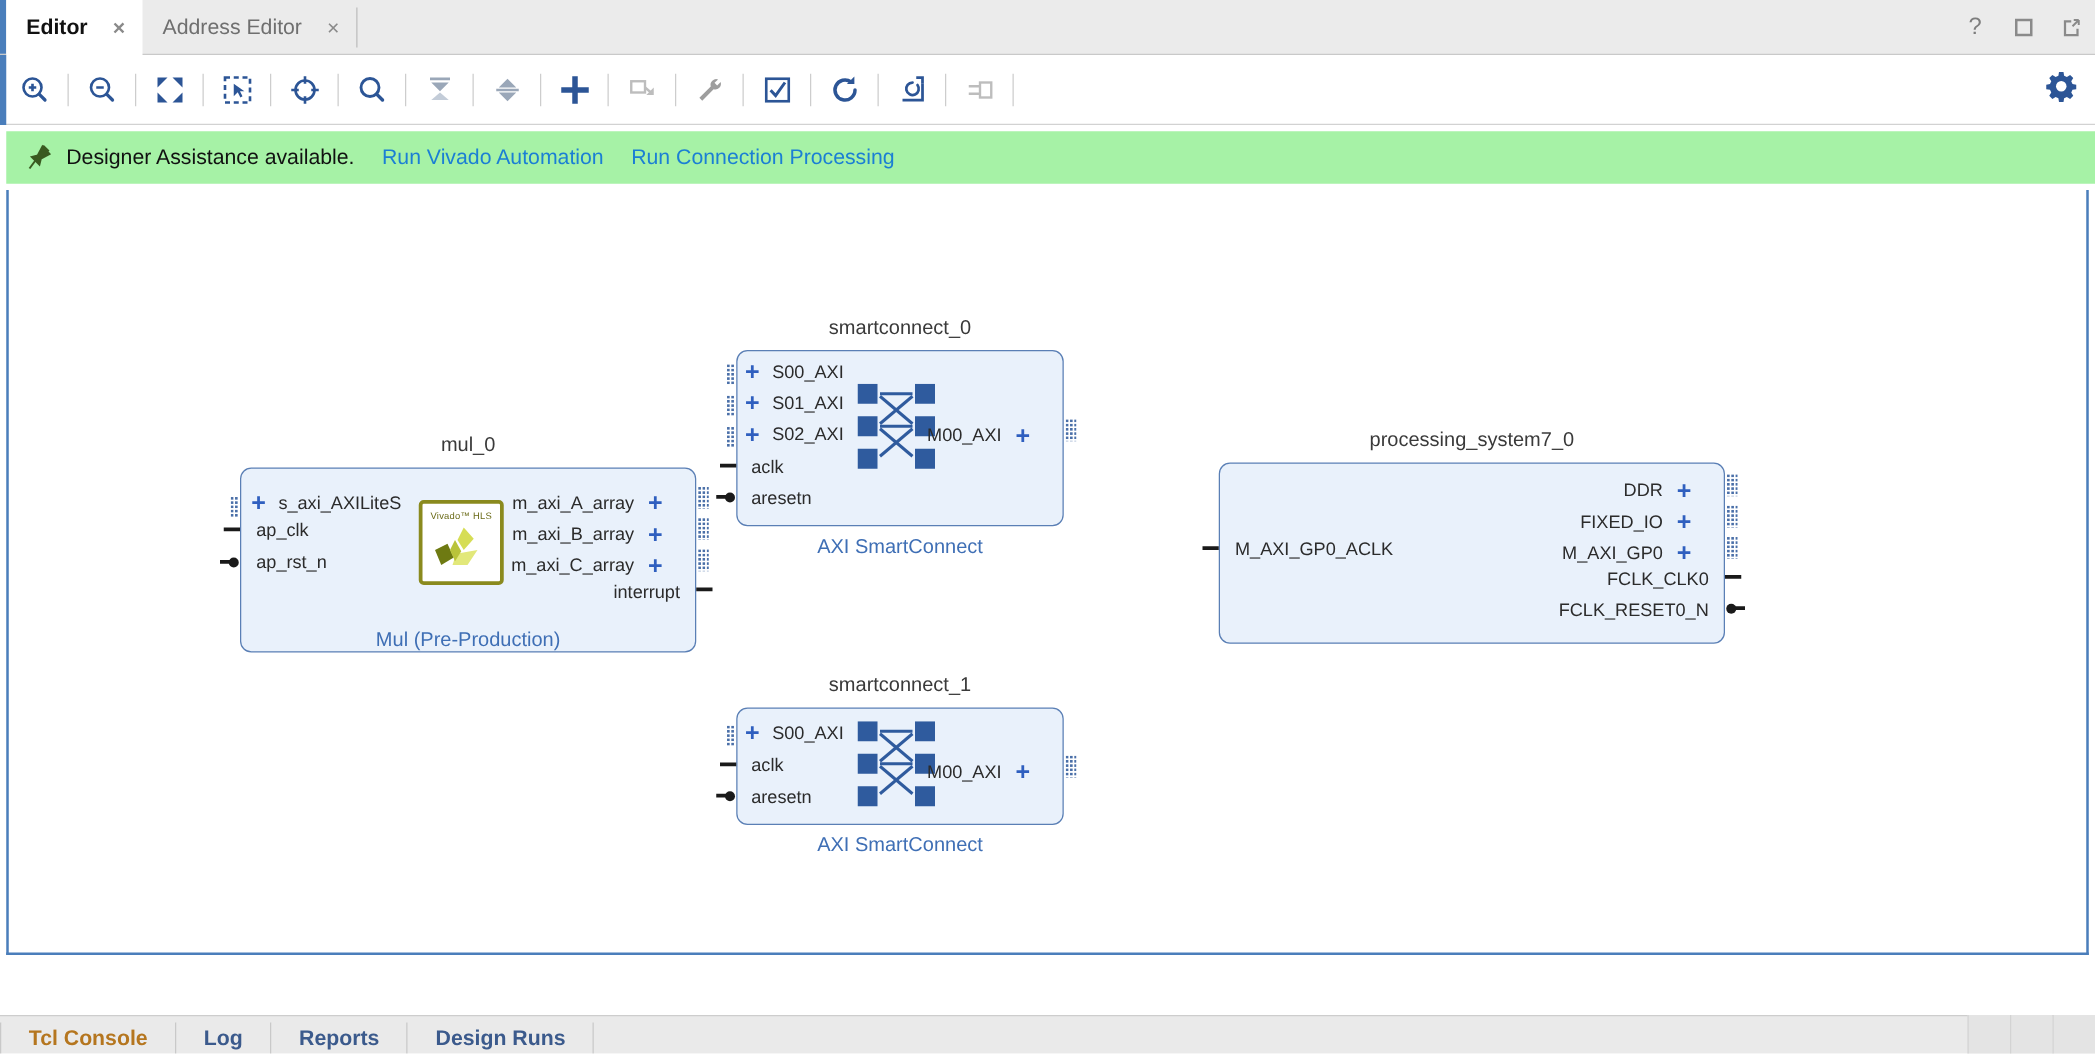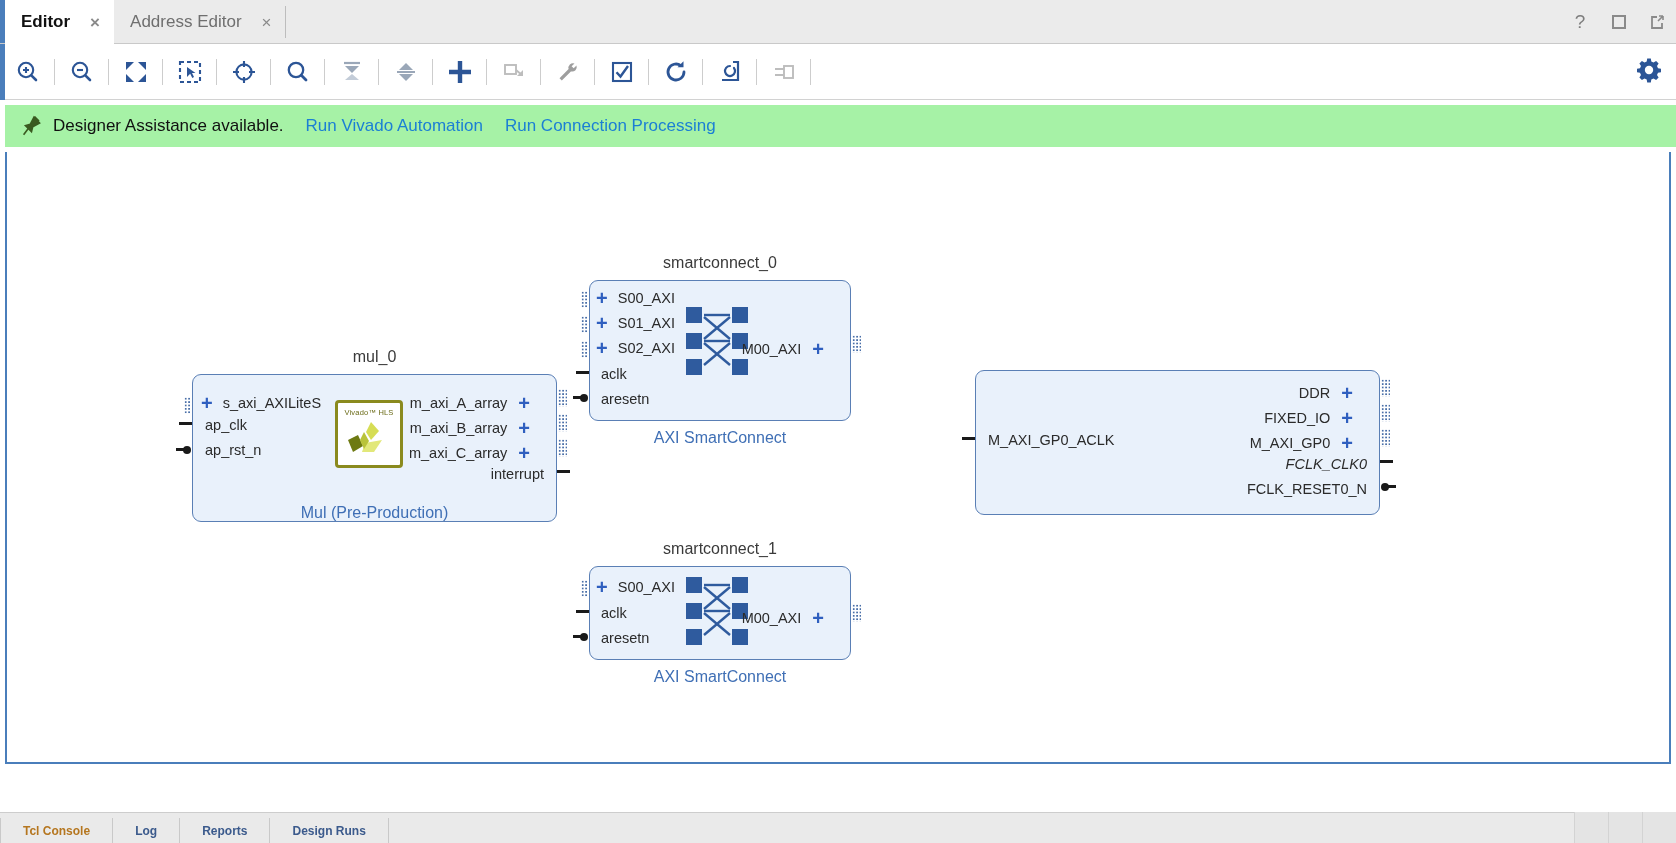--- a/index.html
+++ b/index.html
@@ -226,21 +226,21 @@
     position: absolute; left: 0; top: 812px;
     width: 1676px; height: 31px;
     background: #eaeaea;
     border-top: 1px solid #cdcdcd;
     display: flex; align-items: flex-end;
   }
   .btab {
     height: 25px;
     display: flex; align-items: center;
     padding: 0 22px;
-    font-size: 12px; font-weight: bold;
+    font-size: 17px; font-weight: bold;
     color: #3b5a8c;
     border-right: 1px solid #c9c9c9;
     overflow: hidden;
   }
   .btab.first { border-left: 1px solid #c9c9c9; color:#b5761f; }
   .bottombar .spacer { flex: 1 1 auto; }
   .bbtn {
     width: 34px; height: 31px;
     border-left: 1px solid #d3d3d3;
     background: #e4e4e4;
@@ -601,41 +601,42 @@
         <div class="port right" style="right:26px; top:39px;">
           <span>M00_AXI</span>
           <span class="plus" style="margin-left:7px;">+</span>
         </div>
         <div class="busright" style="right:-11px; top:37px;"></div>
       </div>
       <div class="blk-caption" style="top:102px;">AXI SmartConnect</div>
     </div>
 
     <div class="blk" style="left:968px; top:218px; width:405px; height:145px;">
+      <div class="blk-title">processing_system7_0</div>
       <div class="blk-body">
 
         <div class="pinline" style="left:-14px; top:66px;"></div>
         <div class="port left" style="left:12px; top:62px;">
           <span>M_AXI_GP0_ACLK</span>
         </div>
 
 
         <div class="port right" style="right:26px; top:10px;">
           <span>DDR</span>
           <span class="plus" style="margin-left:7px;">+</span>
         </div>
         <div class="port right" style="right:26px; top:35px;text-align:right;">
           <span>FIXED_IO</span>
           <span class="plus" style="margin-left:7px;">+</span>
         </div>
         <div class="port right" style="right:26px; top:60px;">
           <span>M_AXI_GP0</span>
           <span class="plus" style="margin-left:7px;">+</span>
         </div>
-        <div class="port right" style="right:12px; top:86px;font-style:italic;">
+        <div class="port right" style="right:12px; top:86px;">
           <span>FCLK_CLK0</span>
         </div>
         <div class="port right" style="right:12px; top:111px;">
           <span>FCLK_RESET0_N</span>
         </div>
 
         <div class="busright" style="right:-11px; top:8px;"></div>
         <div class="busright" style="right:-11px; top:33px;"></div>
         <div class="busright" style="right:-11px; top:58px;"></div>
         <div class="pinline" style="right:-14px; top:89px;"></div>

